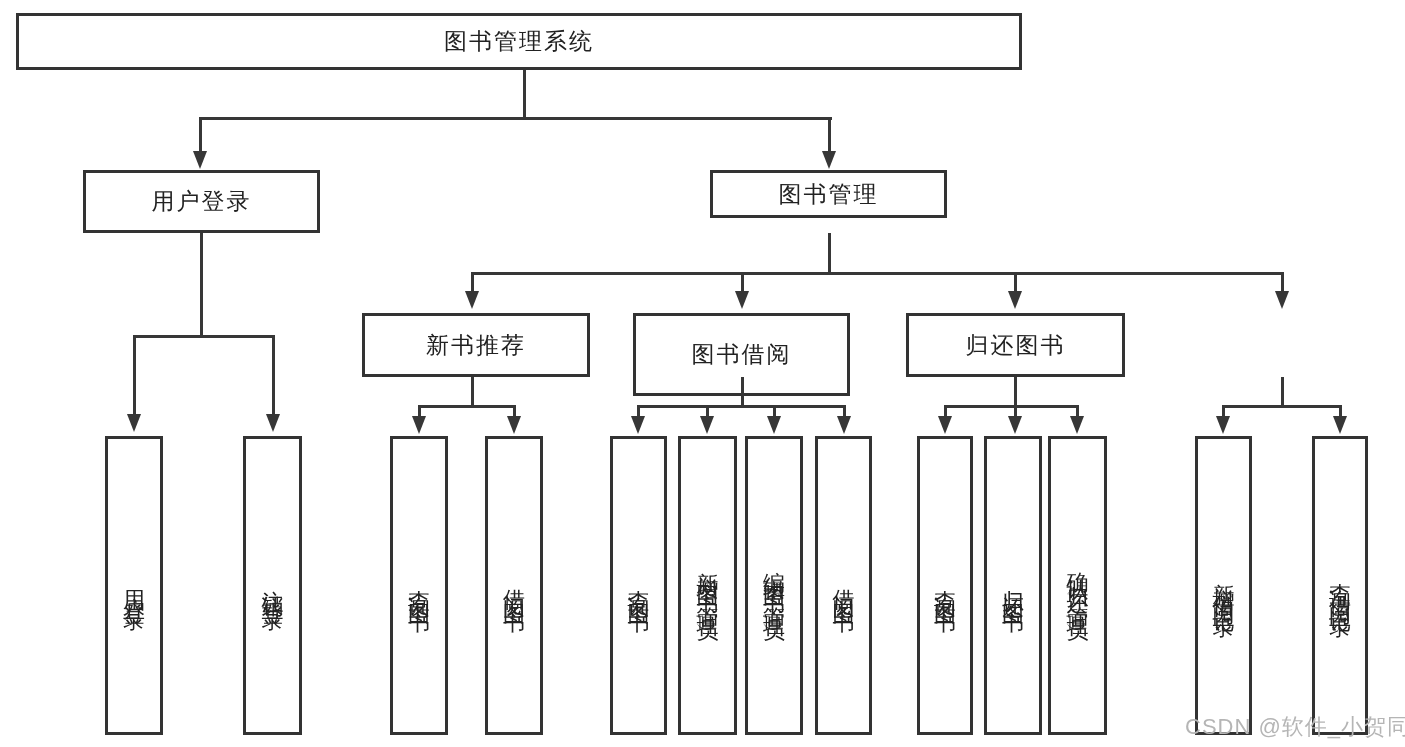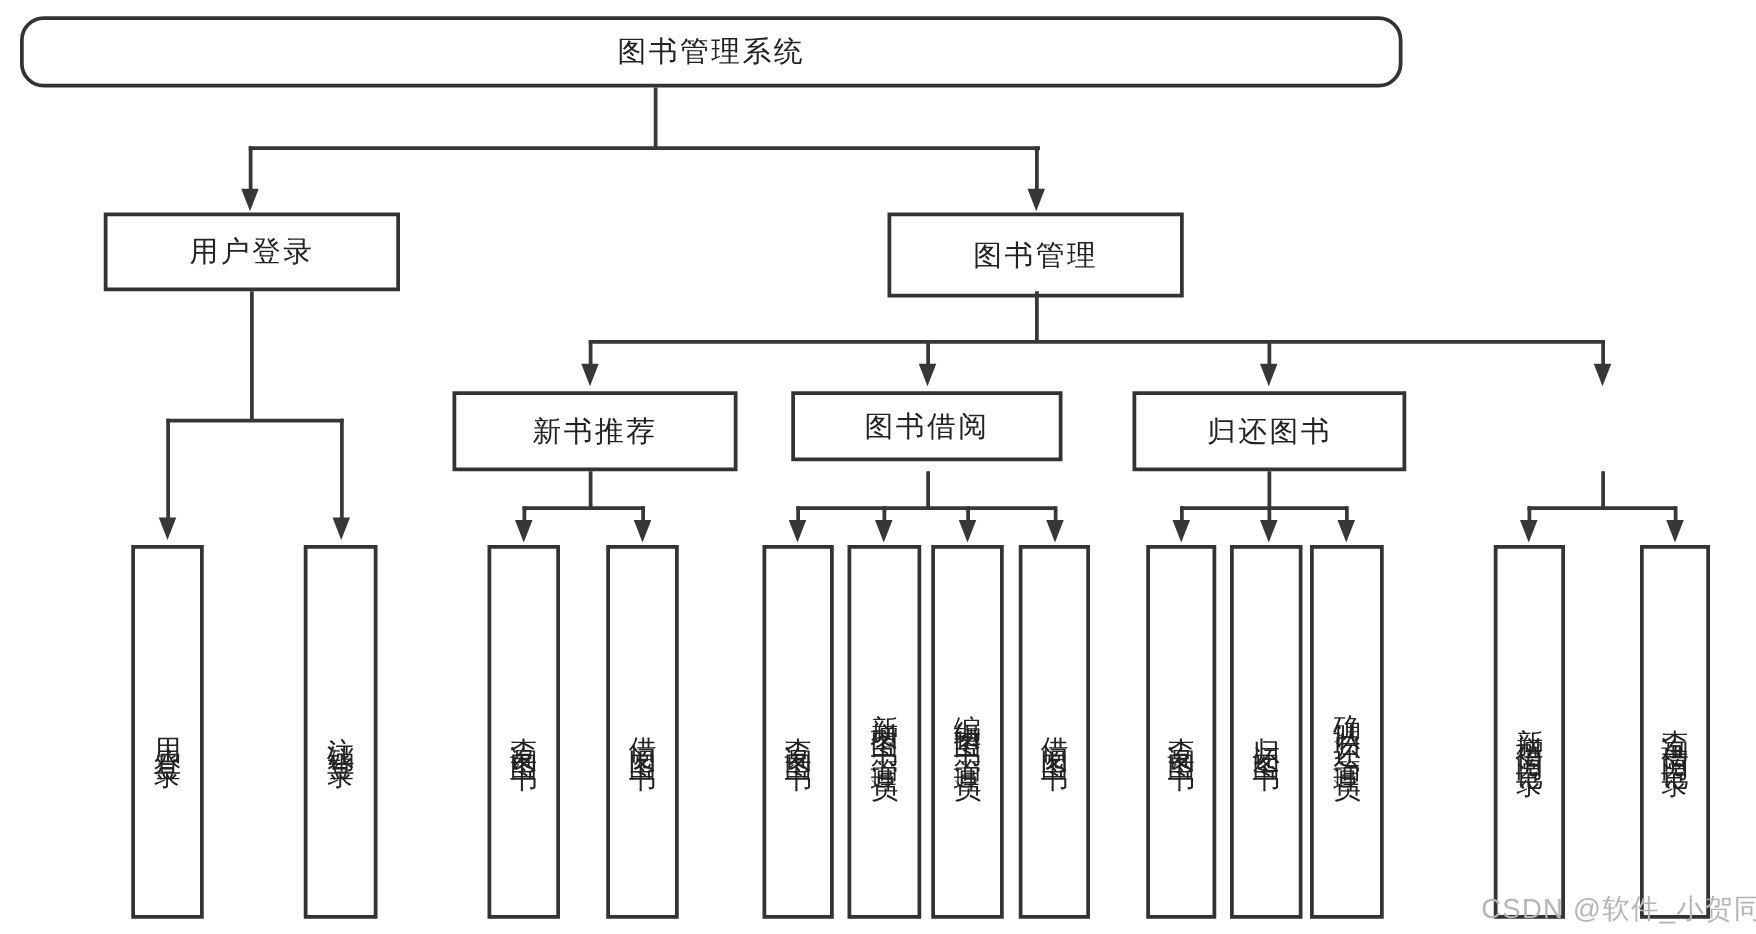--- a/index.html
+++ b/index.html
@@ -27,35 +27,35 @@
     position:absolute;left:1185px;top:712px;z-index:6;
     font-size:22px;color:#b5b5b5;white-space:nowrap;letter-spacing:1px;
   }
   i{display:block;}
 </style>
 </head>
 <body>
 
 <div class="canvas">
 
-  <div class="box" style="left:16px;top:13px;width:1106px;height:57px;border-radius:19px;">
+  <div class="box" style="left:16px;top:13px;width:1006px;height:57px;">
     <span class="hlabel">图书管理系统</span>
   </div>
 
   <div class="box" style="left:83px;top:170px;width:237px;height:63px;">
     <span class="hlabel">用户登录</span>
   </div>
-  <div class="box" style="left:710px;top:170px;width:237px;height:68px;">
+  <div class="box" style="left:710px;top:170px;width:237px;height:48px;">
     <span class="hlabel">图书管理</span>
   </div>
 
   <div class="box" style="left:362px;top:313px;width:228px;height:64px;">
     <span class="hlabel">新书推荐</span>
   </div>
-  <div class="box" style="left:633px;top:313px;width:217px;height:56px;">
+  <div class="box" style="left:633px;top:313px;width:217px;height:83px;">
     <span class="hlabel">图书借阅</span>
   </div>
   <div class="box" style="left:906px;top:313px;width:219px;height:64px;">
     <span class="hlabel">归还图书</span>
   </div>
 
   <div class="box" style="left:105px;top:436px;width:58px;height:299px;">
     <span class="vtext">用户登录</span>
   </div>
   <div class="box" style="left:243px;top:436px;width:59px;height:299px;">

